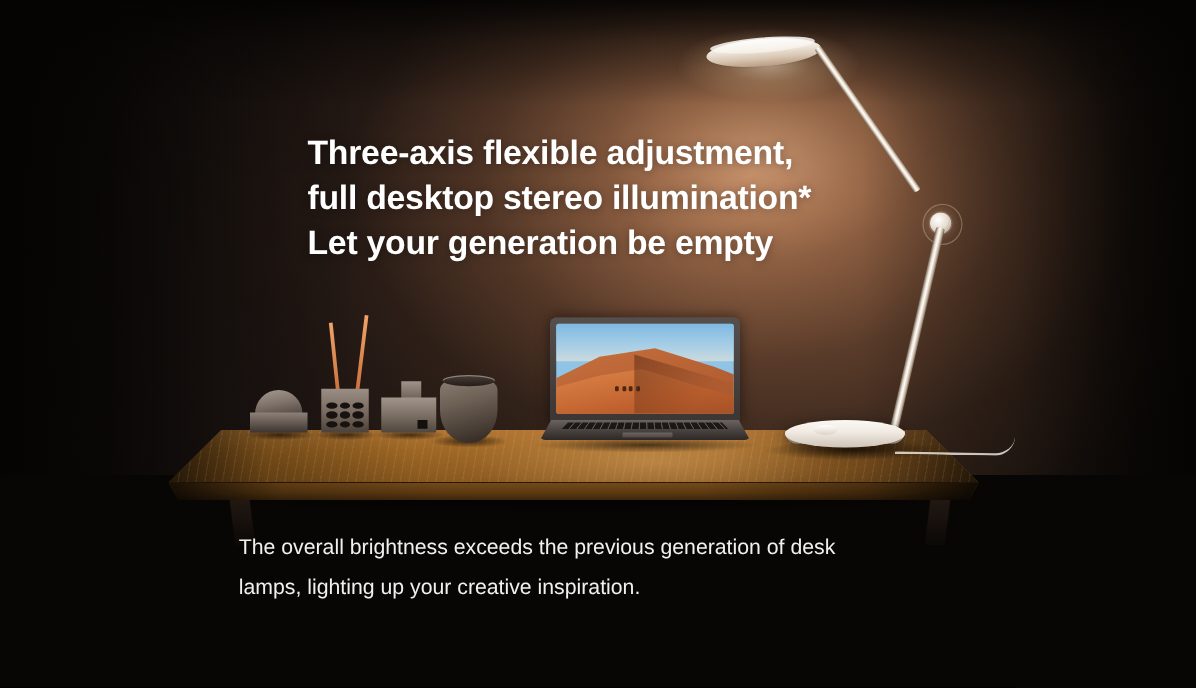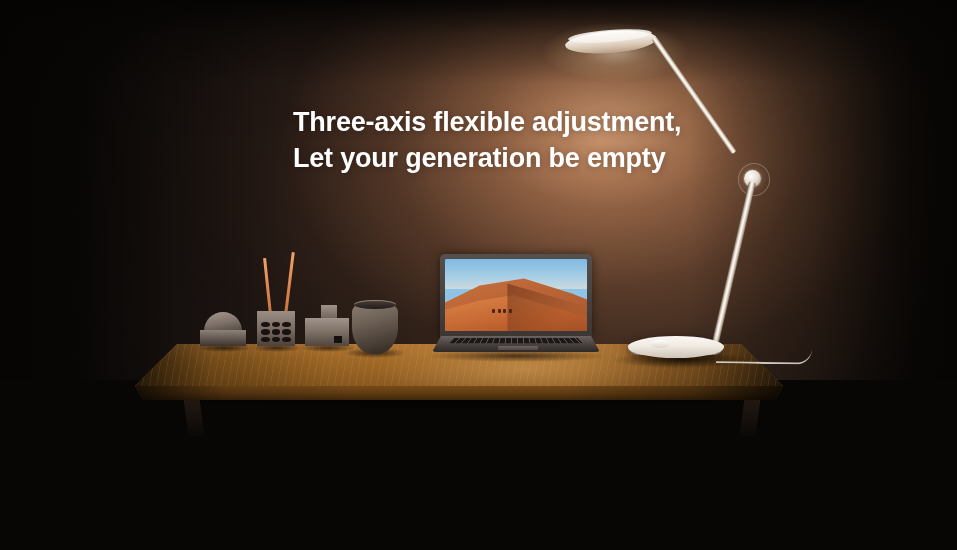--- a/index.html
+++ b/index.html
@@ -230,21 +230,20 @@
     box-shadow:inset 0 1px 0 rgba(220,200,180,.5);}
   .vase-sh{left:344px;top:348px;width:62px;height:10px;
     background:radial-gradient(ellipse 31px 5px at 50% 50%,rgba(0,0,0,.65) 0%,rgba(0,0,0,0) 100%);}
 
   
   .headline{
     position:absolute;left:246px;top:104px;width:470px;
     color:#fff;font-size:27px;line-height:36px;font-weight:bold;
     letter-spacing:-0.2px;
     text-shadow:0 1px 8px rgba(0,0,0,0.35);
-    margin-left:47px;
   }
   .headline div{white-space:nowrap;}
   .subcopy{
     position:absolute;left:191px;top:422px;width:620px;
     color:#f2f0ee;font-size:17px;line-height:32px;font-weight:400;
   }
   .subcopy div{white-space:nowrap;}
 </style>
 </head>
 <body>
@@ -321,17 +320,22 @@
     <div class="arm-lower"></div>
     <div class="base-shadow"></div>
     <div class="base-side"></div>
     <div class="base-ell"></div>
     <div class="base-knob"></div>
     <div class="cord"></div>
   </div>
 
   <div class="headline">
     <div>Three-axis flexible adjustment,</div>
+    <div>full desktop stereo illumination*</div>
     <div>Let your generation be empty</div>
   </div>
 
+  <div class="subcopy">
+    <div>The overall brightness exceeds the previous generation of desk</div>
+    <div>lamps, lighting up your creative inspiration.</div>
+  </div>
 
 </div>
 
 </body></html>

